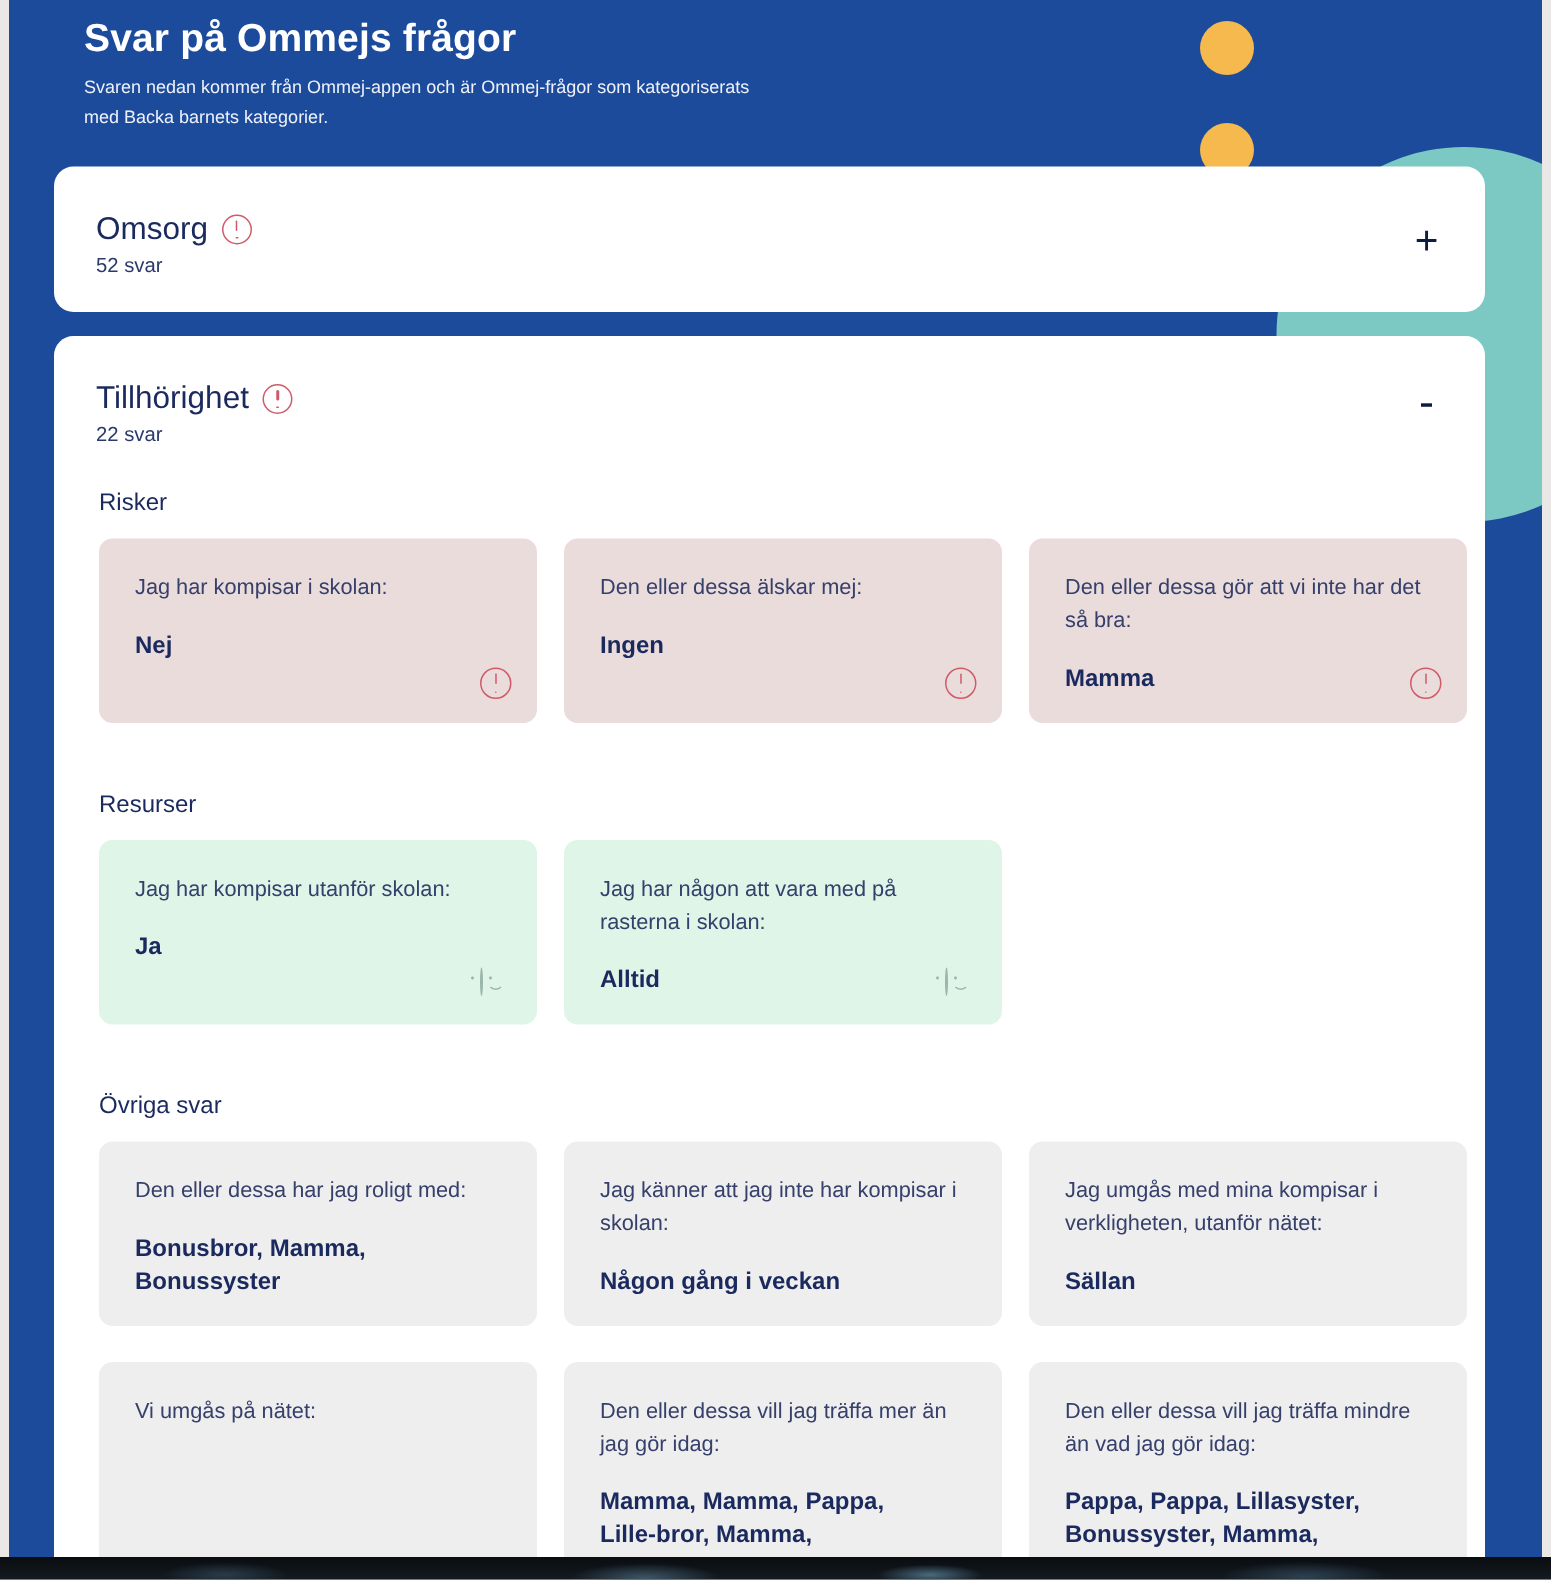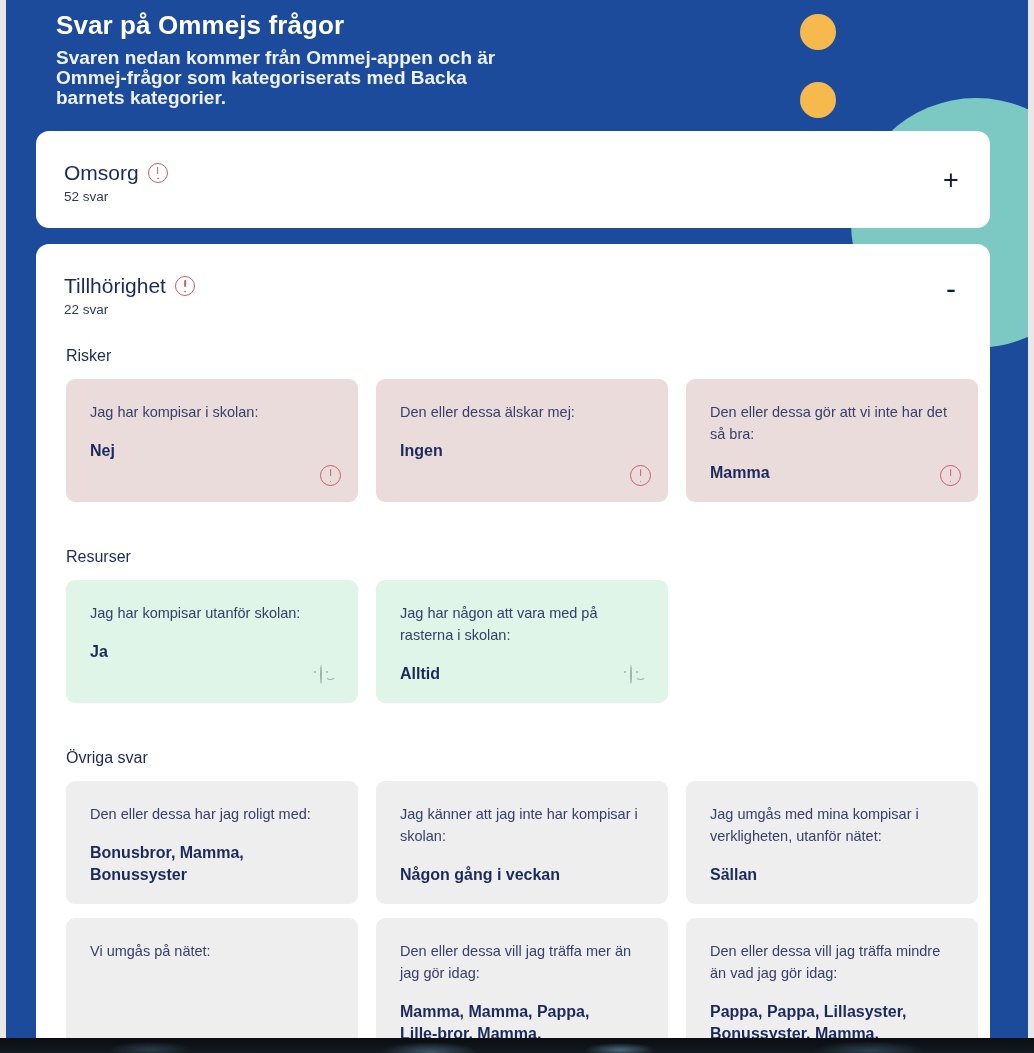--- a/index.html
+++ b/index.html
@@ -69,23 +69,23 @@
     margin: 0;
     color: #ffffff;
     font-size: 26px;
     font-weight: 700;
     letter-spacing: .1px;
     line-height: 34px;
   }
   .page-subtitle {
     margin: 6px 0 0 0;
     color: #eef2f8;
-    font-size: 19px;
+    font-size: 12px;
     line-height: 20px;
-    font-weight: 700;
+    font-weight: 400;
     max-width: 470px;
   }
 
   
   .panel {
     position: relative;
     margin: 0 38px 0 30px;
     background: #ffffff;
     border-radius: 13px;
     z-index: 2;
@@ -170,21 +170,21 @@
   .group { padding: 0 24px 16px 30px; }
   .group-title {
     color: #1b2a5e;
     font-size: 16px;
     font-weight: 400;
     margin: 30px 0 14px 0;
   }
   .card-grid {
     display: grid;
     grid-template-columns: repeat(3, 292px);
-    gap: 14px 18px;
+    gap: 24px 18px;
   }
 
   .card {
     position: relative;
     border-radius: 9px;
     padding: 22px 22px 18px 24px;
     box-sizing: border-box;
     min-height: 118px;
   }
   .card.risk      { background: #ebdcdc; }

